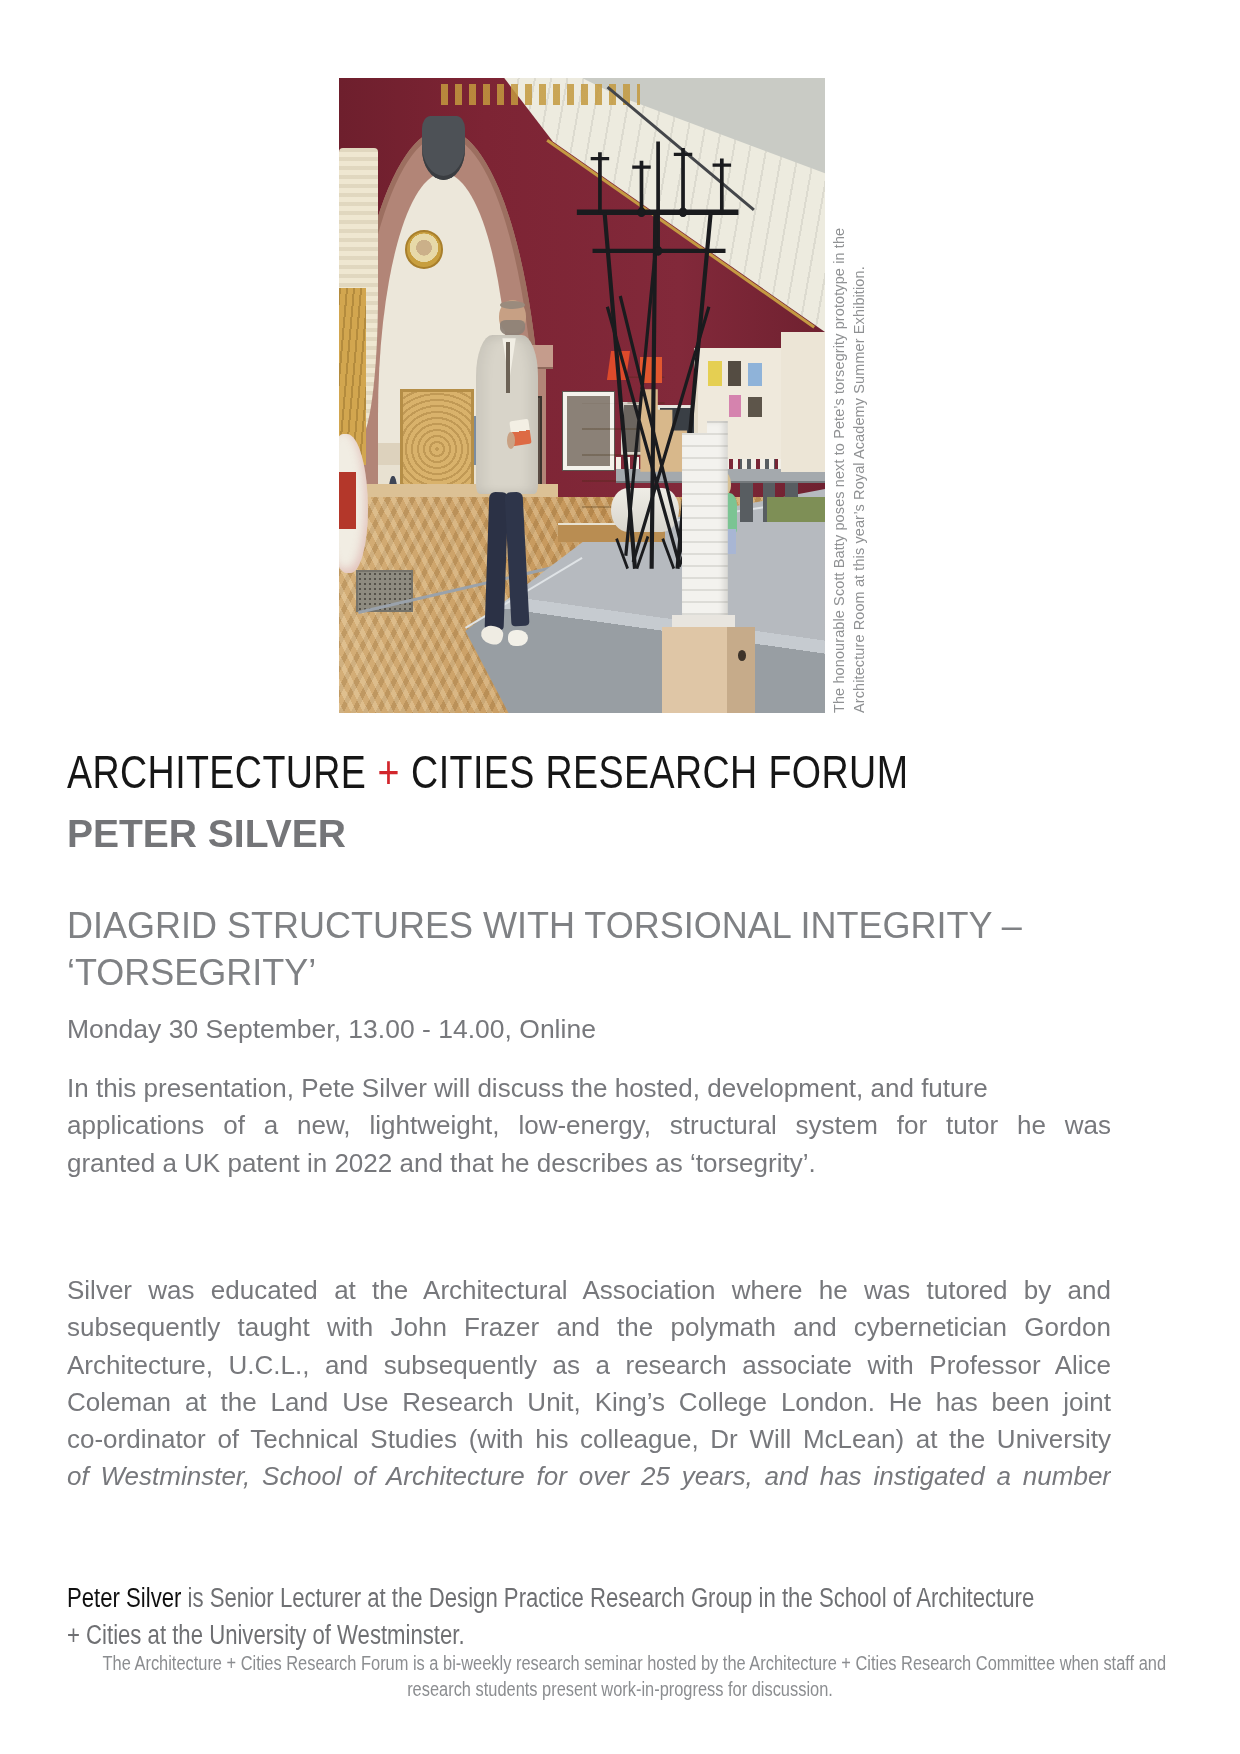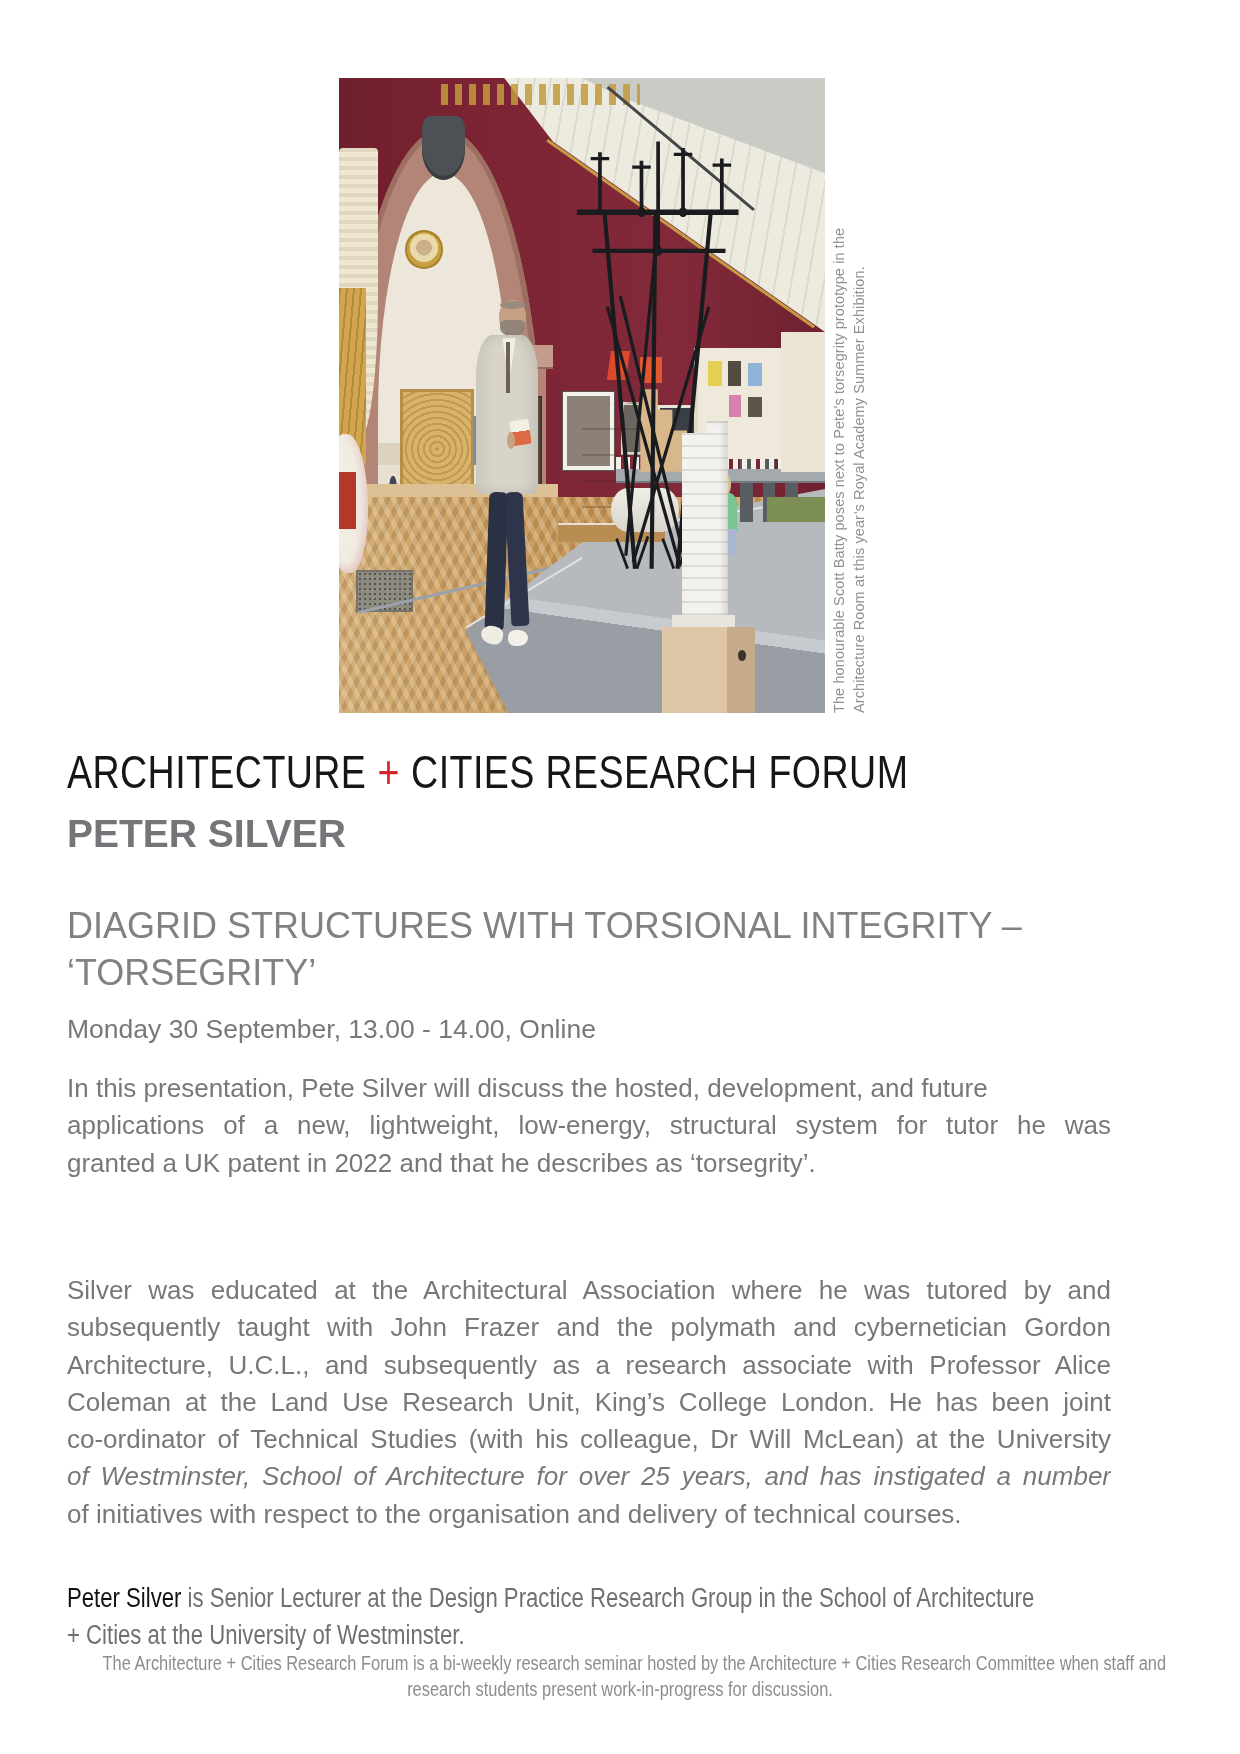--- a/index.html
+++ b/index.html
@@ -273,21 +273,20 @@
       <div class="tline" style="text-align: justify; text-align-last: justify;">applications of a new, lightweight, low-energy, structural system for tutor he was</div>
       <div class="tline">granted a UK patent in 2022 and that he describes as ‘torsegrity’.</div>
     </div>
   <div class="para para2">
       <div class="tline" style="text-align: justify; text-align-last: justify;">Silver was educated at the Architectural Association where he was tutored by and</div>
       <div class="tline" style="text-align: justify; text-align-last: justify;">subsequently taught with John Frazer and the polymath and cybernetician Gordon</div>
       <div class="tline" style="text-align: justify; text-align-last: justify;">Architecture, U.C.L., and subsequently as a research associate with Professor Alice</div>
       <div class="tline" style="text-align: justify; text-align-last: justify;">Coleman at the Land Use Research Unit, King’s College London. He has been joint</div>
       <div class="tline" style="text-align: justify; text-align-last: justify;">co-ordinator of Technical Studies (with his colleague, Dr Will McLean) at the University</div>
       <div class="tline" style="text-align: justify; text-align-last: justify; font-style: italic;">of Westminster, School of Architecture for over 25 years, and has instigated a number</div>
-      <div class="tline">of initiatives with respect to the organisation and delivery of technical courses.</div>
     </div>
 
   <div class="bio">
     <div class="bio-line"><span class="bio-name">Peter Silver</span><span> is Senior Lecturer at the Design Practice Research Group in the School of Architecture</span></div>
     <div class="bio-line">+ Cities at the University of Westminster.</div>
   </div>
 
   <div class="footer">
     <div>The Architecture + Cities Research Forum is a bi-weekly research seminar hosted by the Architecture + Cities Research Committee when staff and</div>
     <div>research students present work-in-progress for discussion.</div>

